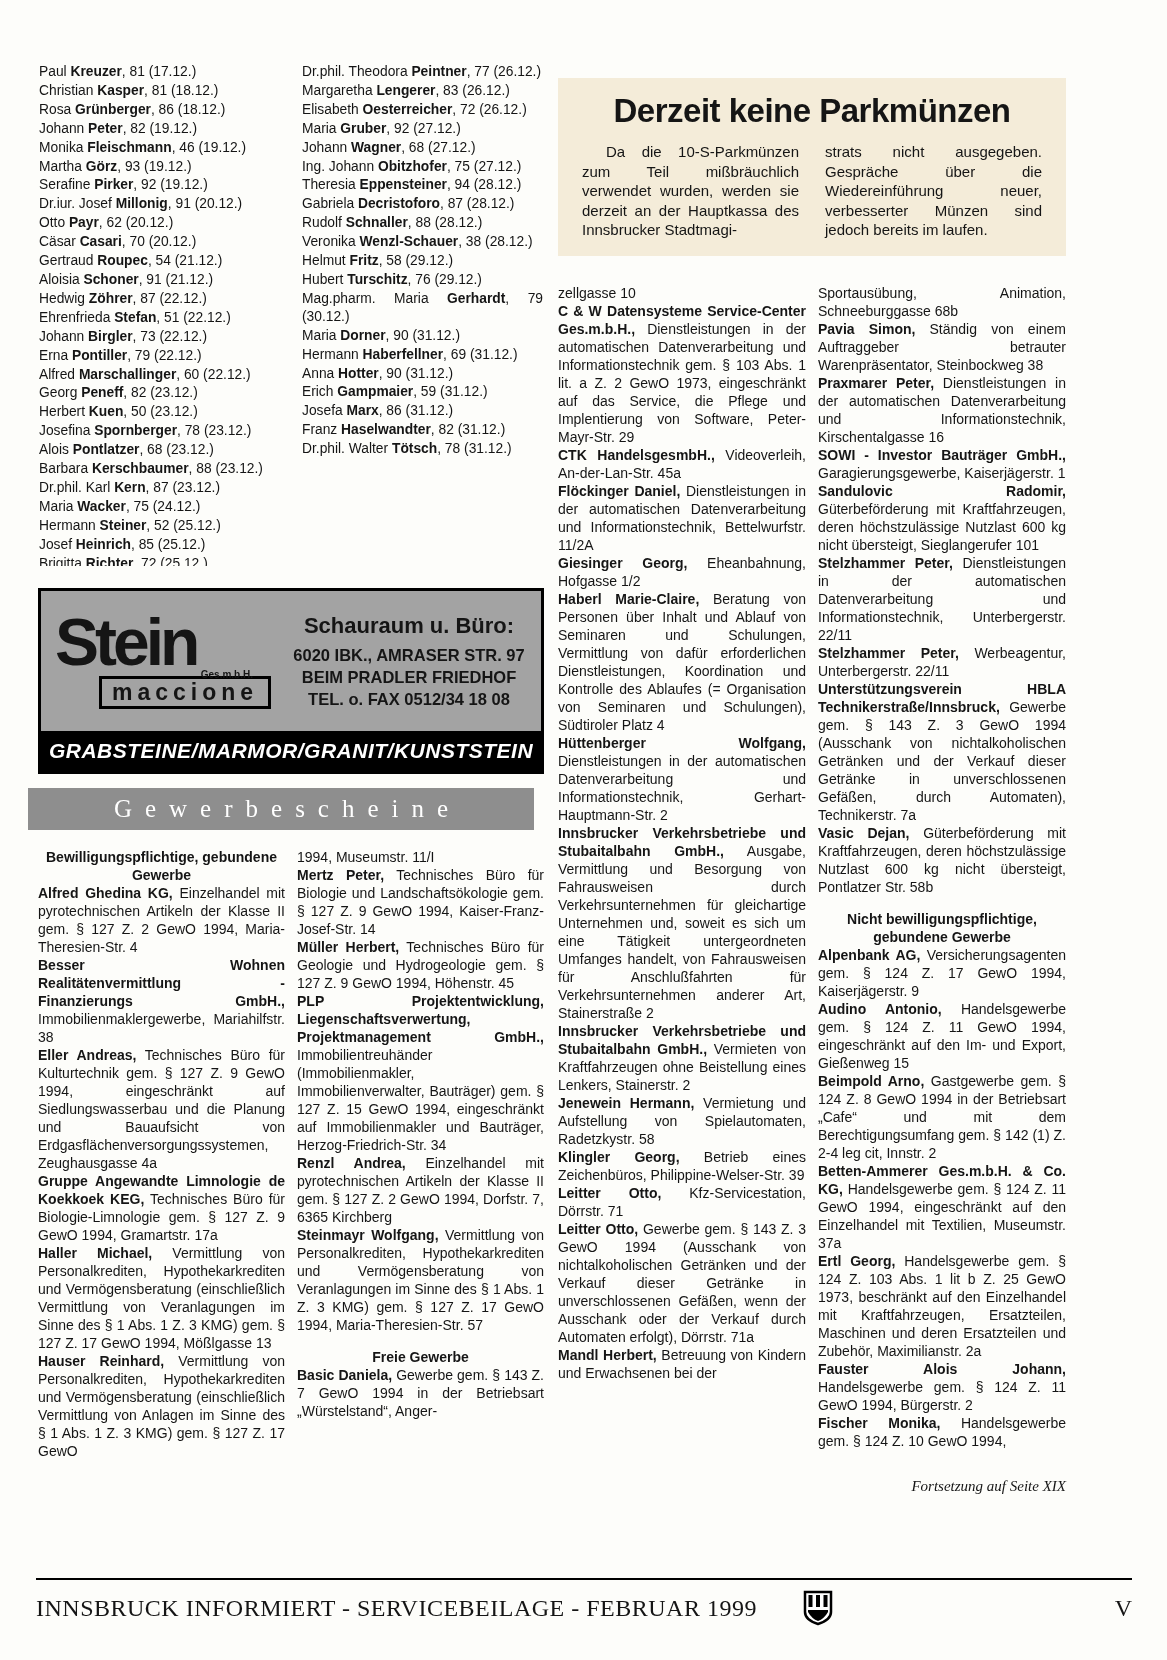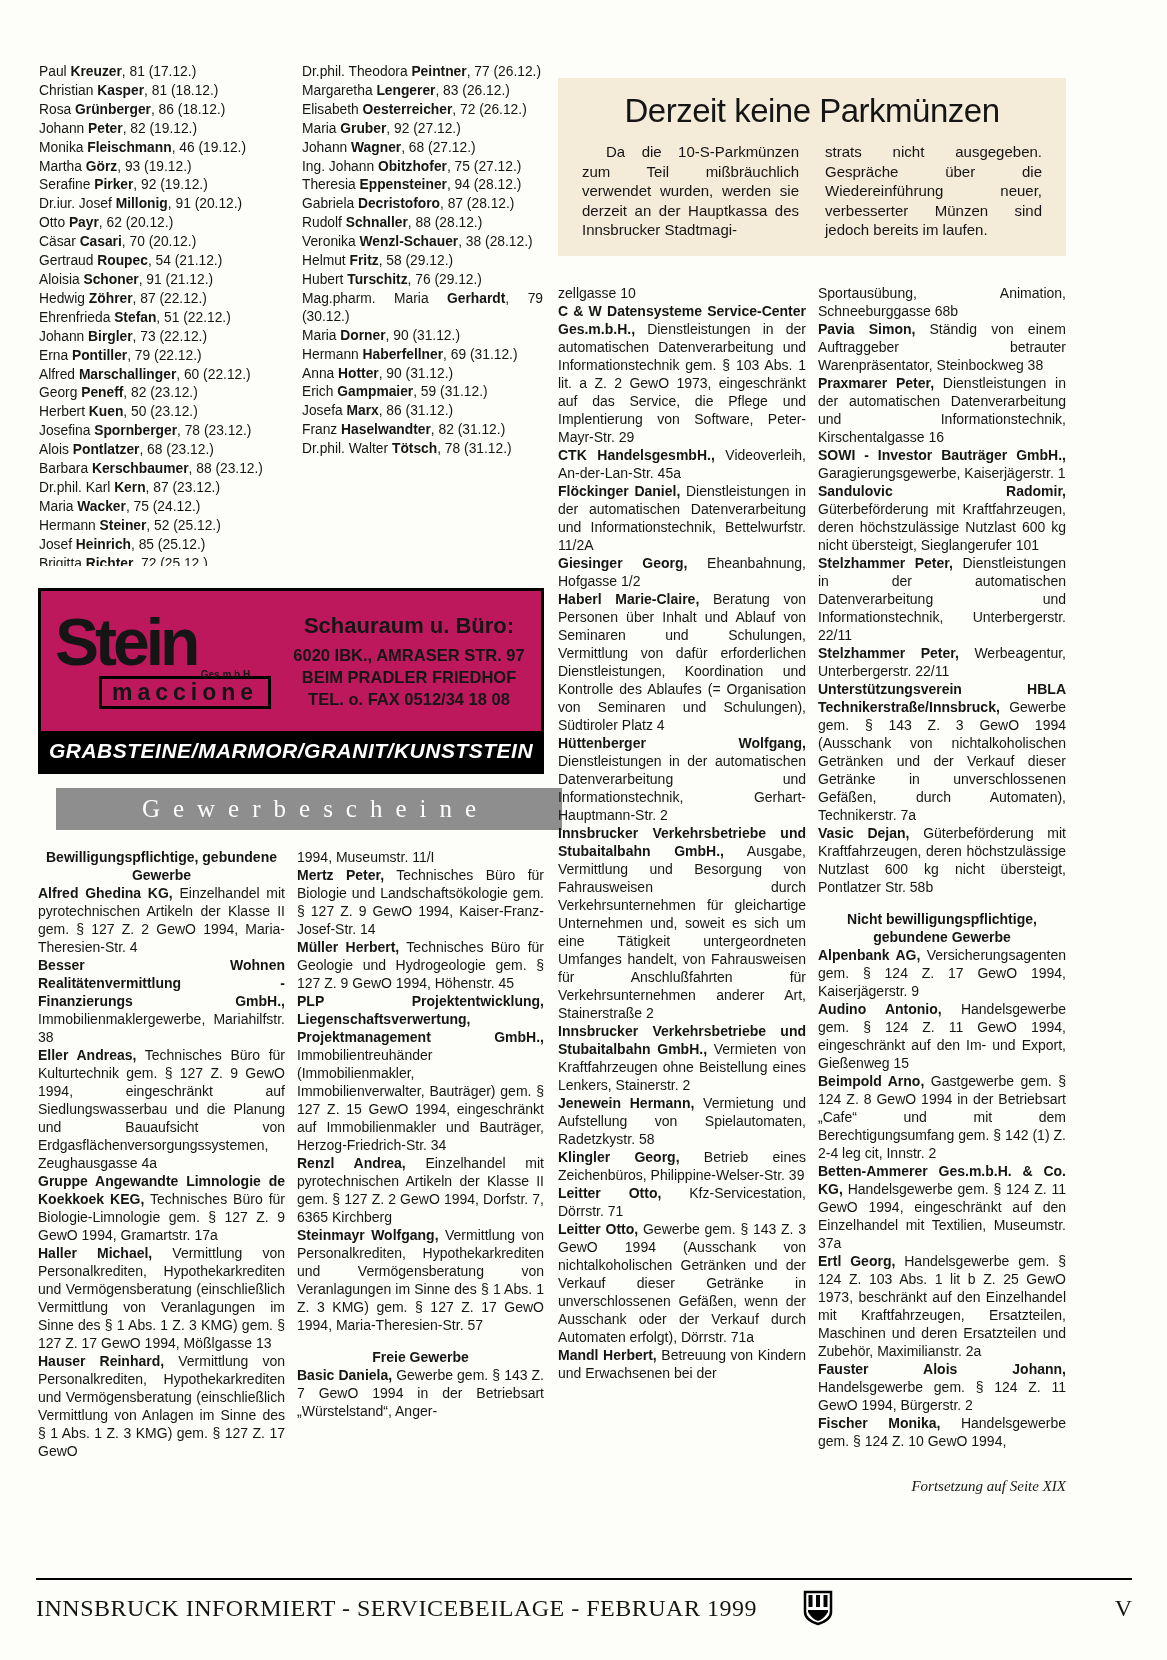--- a/index.html
+++ b/index.html
@@ -14,42 +14,42 @@
 
   
   .deaths { position:absolute; left:38px; top:62px; width:506px; height:504px; display:flex; gap:20px; }
   .deaths .col { flex:1; overflow:hidden; }
   .death-entry { margin:1px; font-size:13.8px; line-height:17.9px; text-align:justify; }
   .death-entry b { font-weight:bold; }
 
   
   .park-box { position:absolute; left:558px; top:78px; width:508px; height:178px;
     background:#f4ecd9; padding:14px 24px 0; }
-  .park-title { margin:0 0 12px; text-align:center; font-size:33px; font-weight:normal; letter-spacing:-0.5px; }
+  .park-title { margin:0 0 12px; text-align:center; font-size:33px; font-weight:bold; letter-spacing:-0.5px; }
   .park-cols { display:flex; gap:26px; }
   .park-col { margin:0; flex:1; font-size:15px; line-height:19.5px; text-align:justify; }
   .park-col.indent { text-indent:24px; }
 
   
   .ad { position:absolute; left:38px; top:588px; width:506px; height:186px;
-    border:3px solid #000; background:#be185d; display:flex; flex-direction:column; }
+    border:3px solid #000; background:#a3a3a3; display:flex; flex-direction:column; }
   .ad-top { flex:1; display:flex; align-items:center; padding:6px 14px; gap:8px; }
   .ad-logo { position:relative; width:228px; }
   .logo-stein { font-size:66px; font-weight:bold; letter-spacing:-4px; line-height:0.9; }
   .logo-gmbh { position:absolute; top:56px; right:30px; font-size:10px; font-weight:bold; }
   .logo-maccione { display:inline-block; border:3px solid #000; padding:0 10px;
     font-size:23px; font-weight:bold; letter-spacing:5px; margin-left:44px; margin-top:4px; }
   .ad-address { flex:1; text-align:center; }
   .ad-line-title { font-size:22px; font-weight:bold; margin-bottom:5px; }
   .ad-line { font-size:16.5px; font-weight:bold; line-height:22px; }
   .ad-banner { height:40px; background:#000; color:#fff; display:flex; align-items:center;
     justify-content:center; font-size:21px; font-weight:bold; font-style:italic; letter-spacing:0.5px; }
 
   
-  .gewerbe-bar { position:absolute; left:56px; top:788px; width:506px; height:42px;
+  .gewerbe-bar { position:absolute; left:28px; top:788px; width:506px; height:42px;
     background:#8e8e8e; color:#fff; font-family:"Liberation Serif","DejaVu Serif",serif;
     font-size:25px; letter-spacing:13px; text-indent:13px;
     display:flex; align-items:center; justify-content:center; }
 
   
   .listings { position:absolute; display:flex; gap:12px; }
   .listings-left { left:38px; top:848px; width:506px; height:658px; }
   .listings-right { left:558px; top:284px; width:508px; height:1214px; }
   .listings .col { flex:1; overflow:hidden; }
   .entry { margin:0; font-size:14px; line-height:18px; text-align:justify; }

